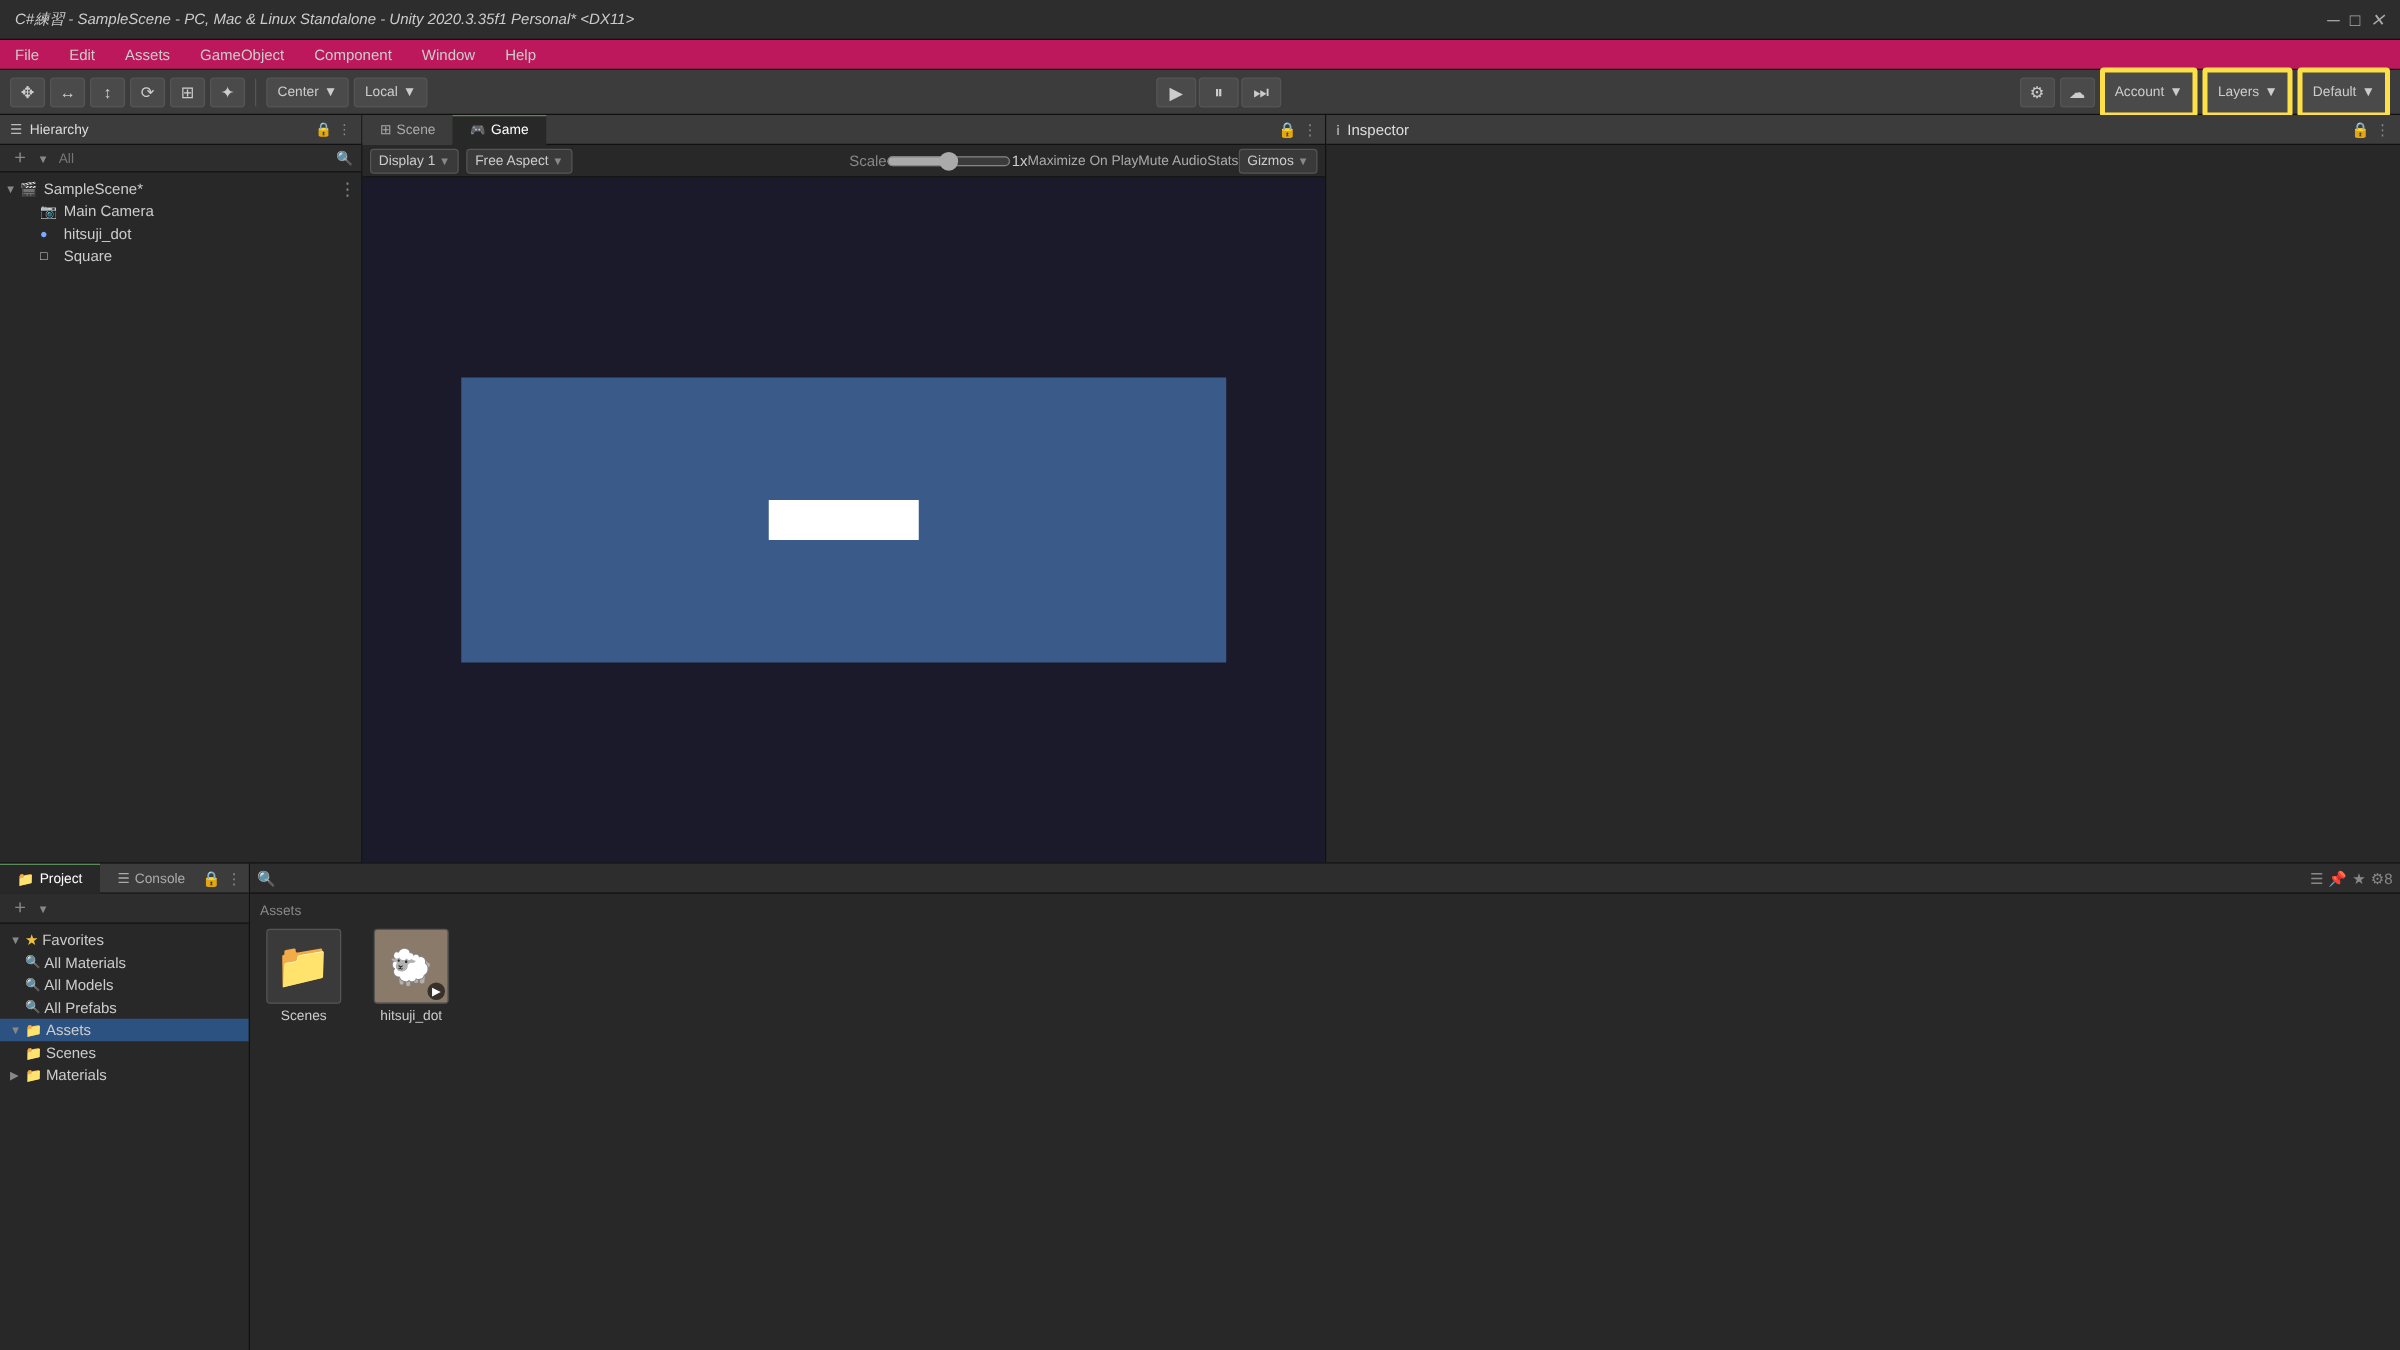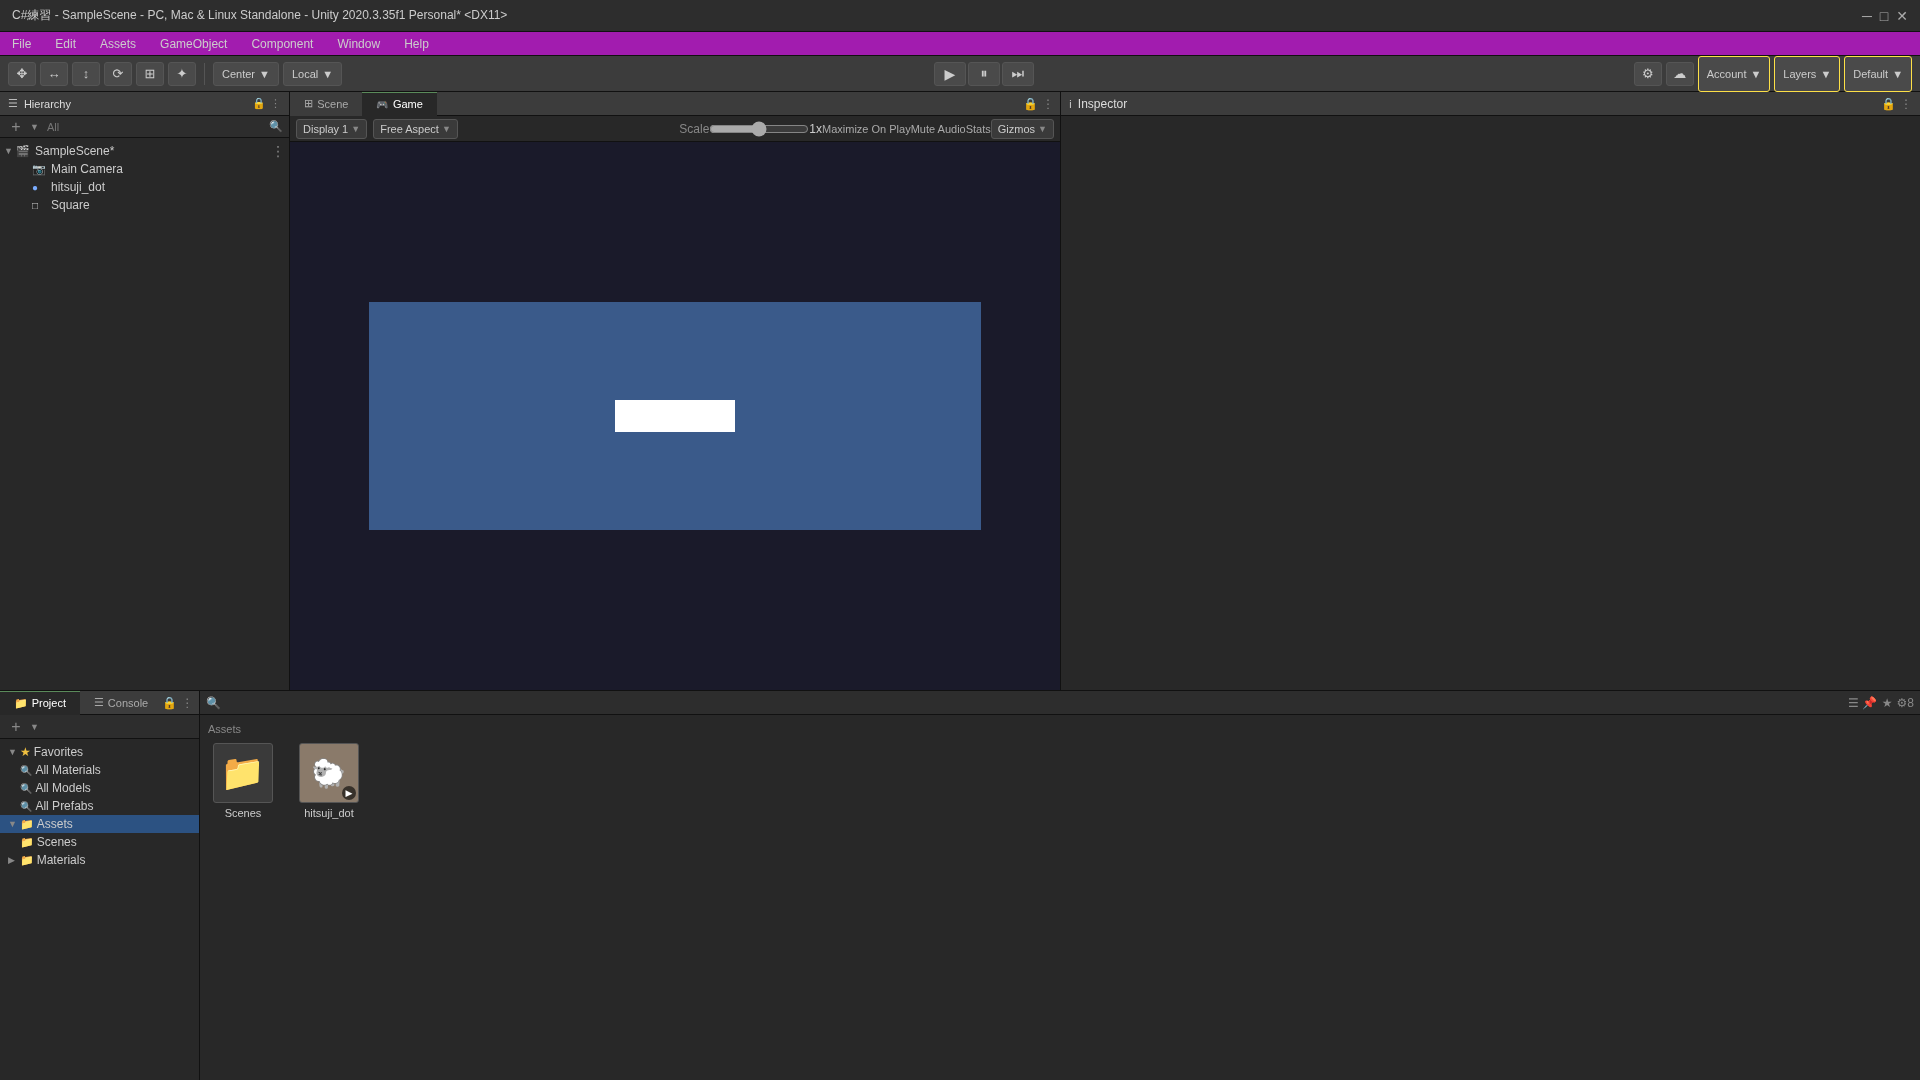--- a/index.html
+++ b/index.html
@@ -15,39 +15,40 @@
 
     
     #title-bar {
       height: 32px;
       background: #2d2d2d;
       display: flex;
       align-items: center;
       padding: 0 12px;
       border-bottom: 1px solid #111;
       justify-content: space-between;
+      font-style: italic;
     }
     #title-bar .title-text {
       font-size: 12px;
       color: #ccc;
     }
     #title-bar .window-controls {
       display: flex;
       gap: 8px;
     }
     #title-bar .window-controls span {
       font-size: 14px;
       cursor: pointer;
       color: #aaa;
     }
 
     
     #menu-bar {
       height: 24px;
-      background: #a21caf;
+      background: #be185d;
       display: flex;
       align-items: center;
       padding: 0 8px;
       border-bottom: 1px solid #111;
       gap: 16px;
     }
     .menu-item {
       font-size: 12px;
       color: #ccc;
       cursor: pointer;
@@ -109,27 +110,27 @@
       color: #ccc;
       font-size: 14px;
     }
     .toolbar-right {
       display: flex;
       align-items: center;
       gap: 4px;
       margin-left: 8px;
     }
     .toolbar-right-btn {
-      height: 36px;
+      height: 24px;
       background: #4a4a4a;
-      border: 1px solid #fde047;
+      border: 4px solid #fde047;
       border-radius: 3px;
       display: flex;
       align-items: center;
-      padding: 0 8px;
+      padding: 16px 8px;
       cursor: pointer;
       color: #ccc;
       font-size: 11px;
       gap: 4px;
     }
 
     
     #hierarchy-panel {
       width: 290px;
       background: #282828;

